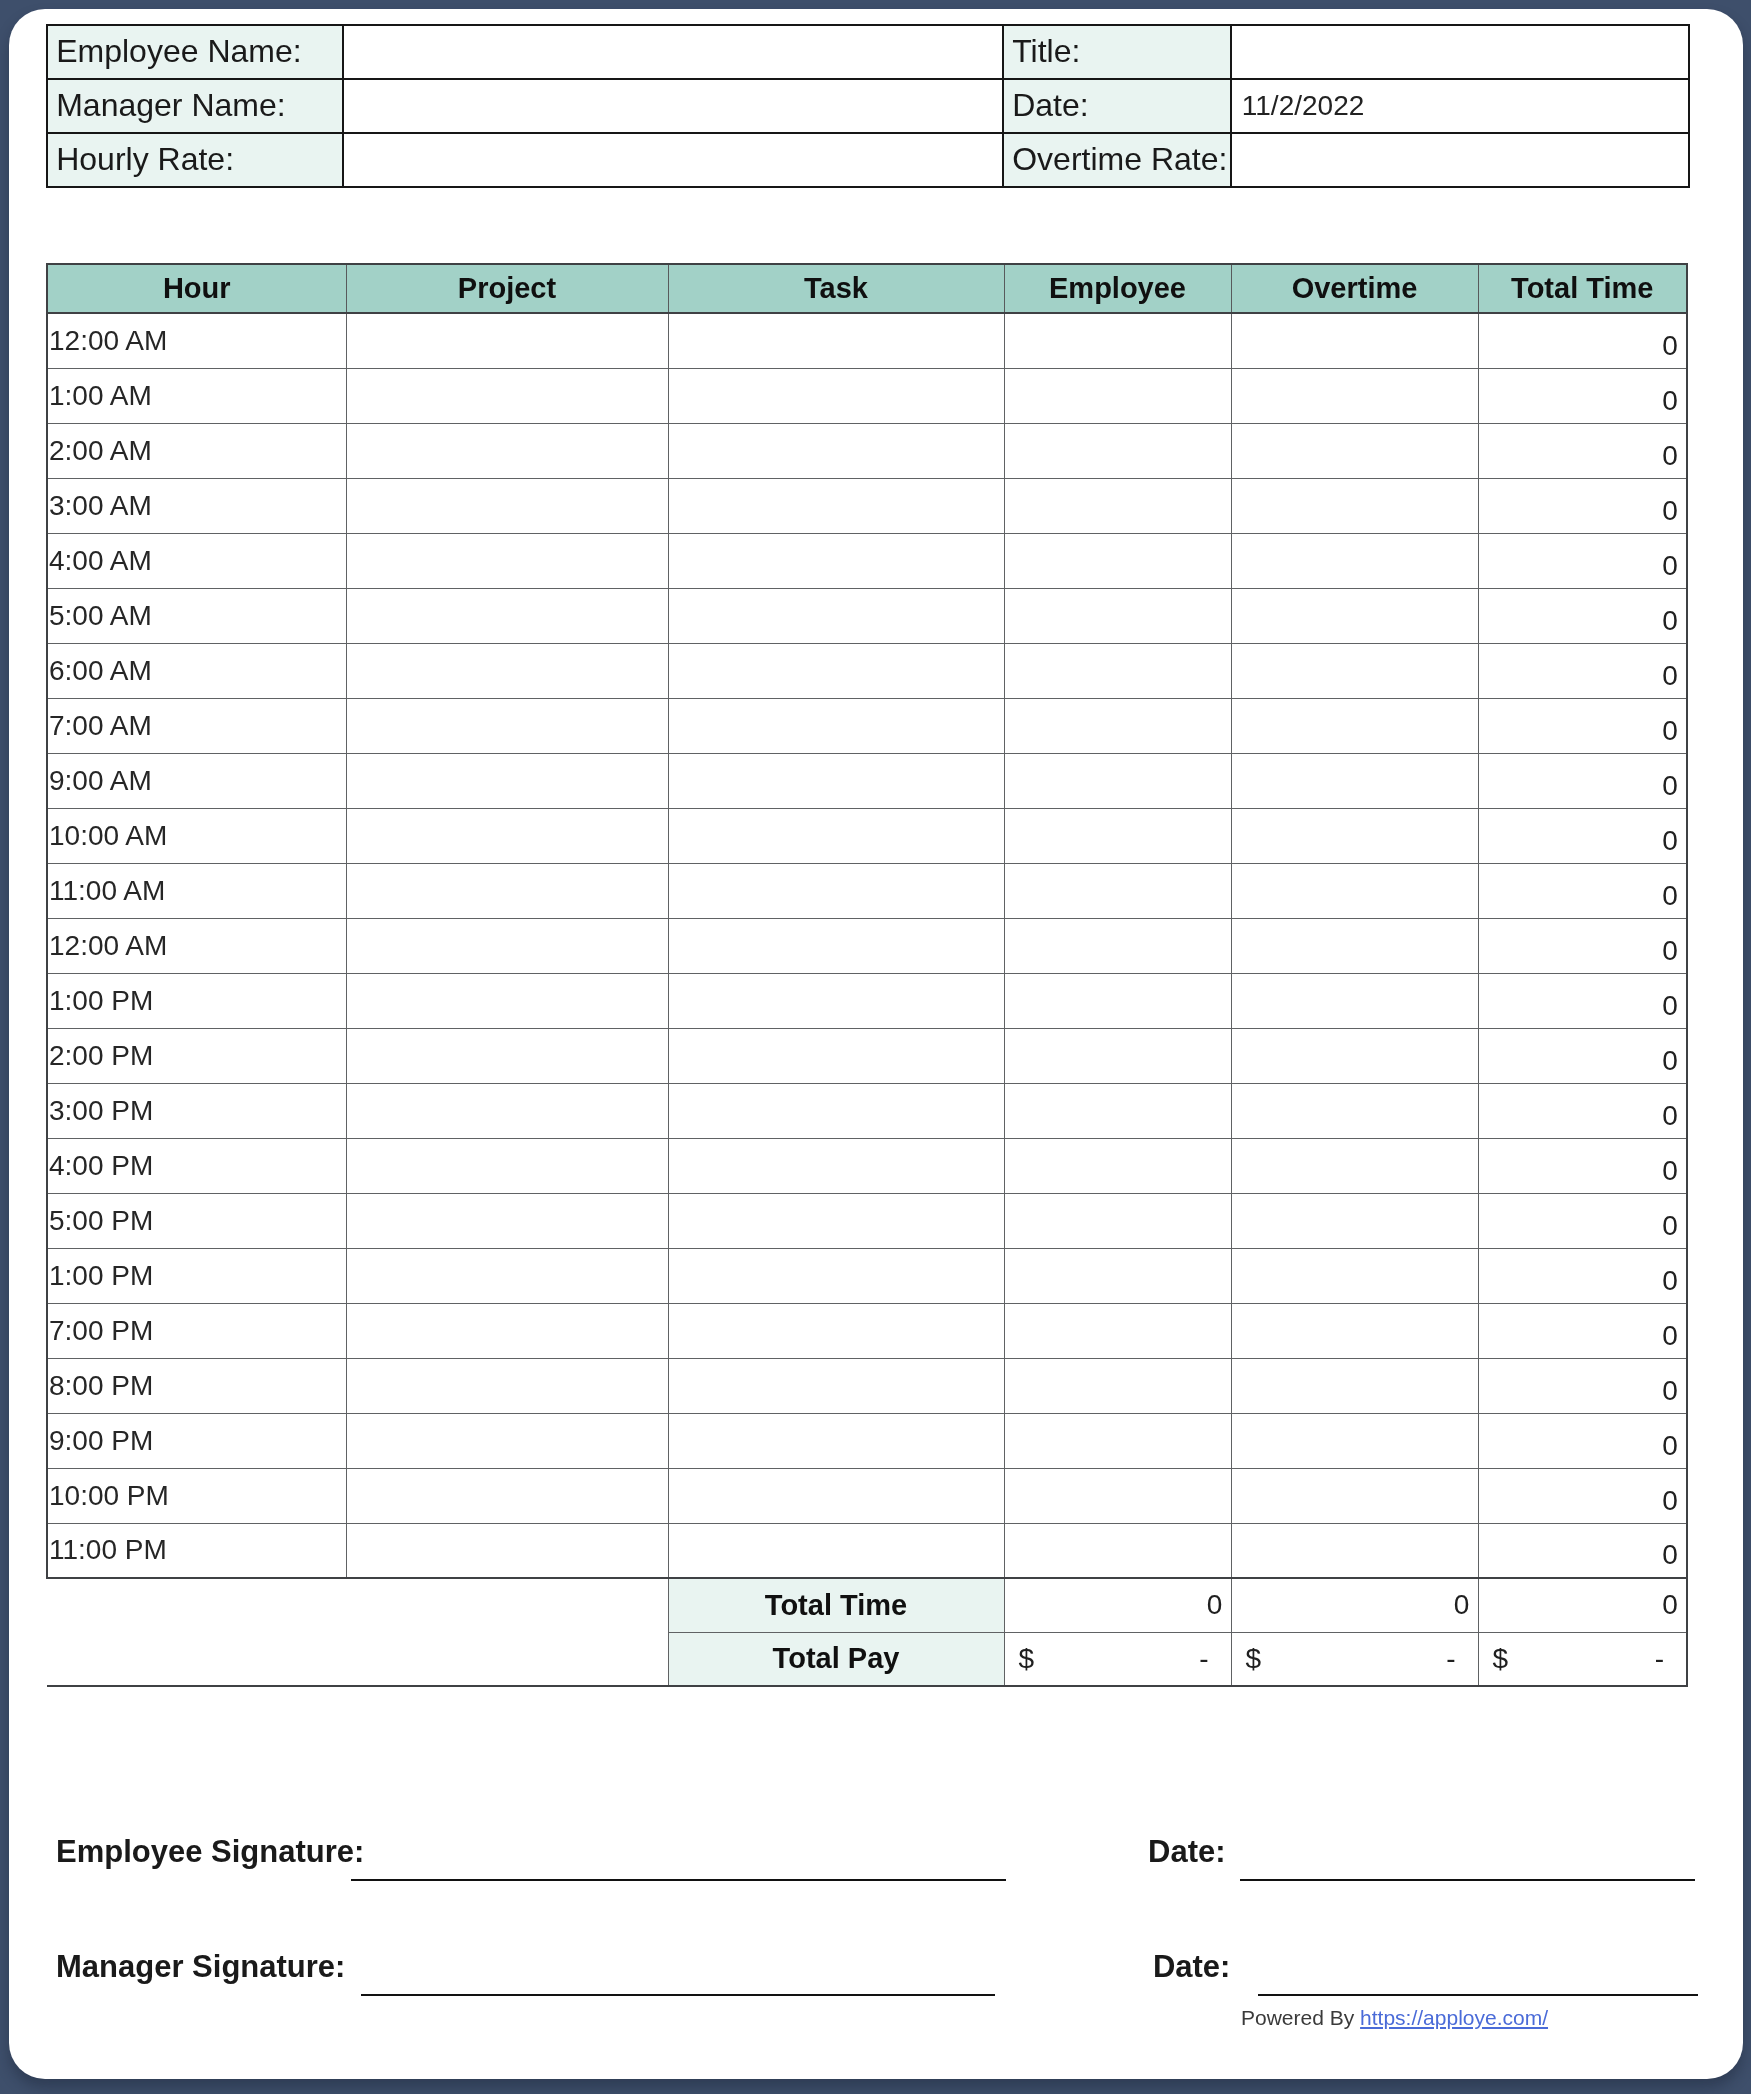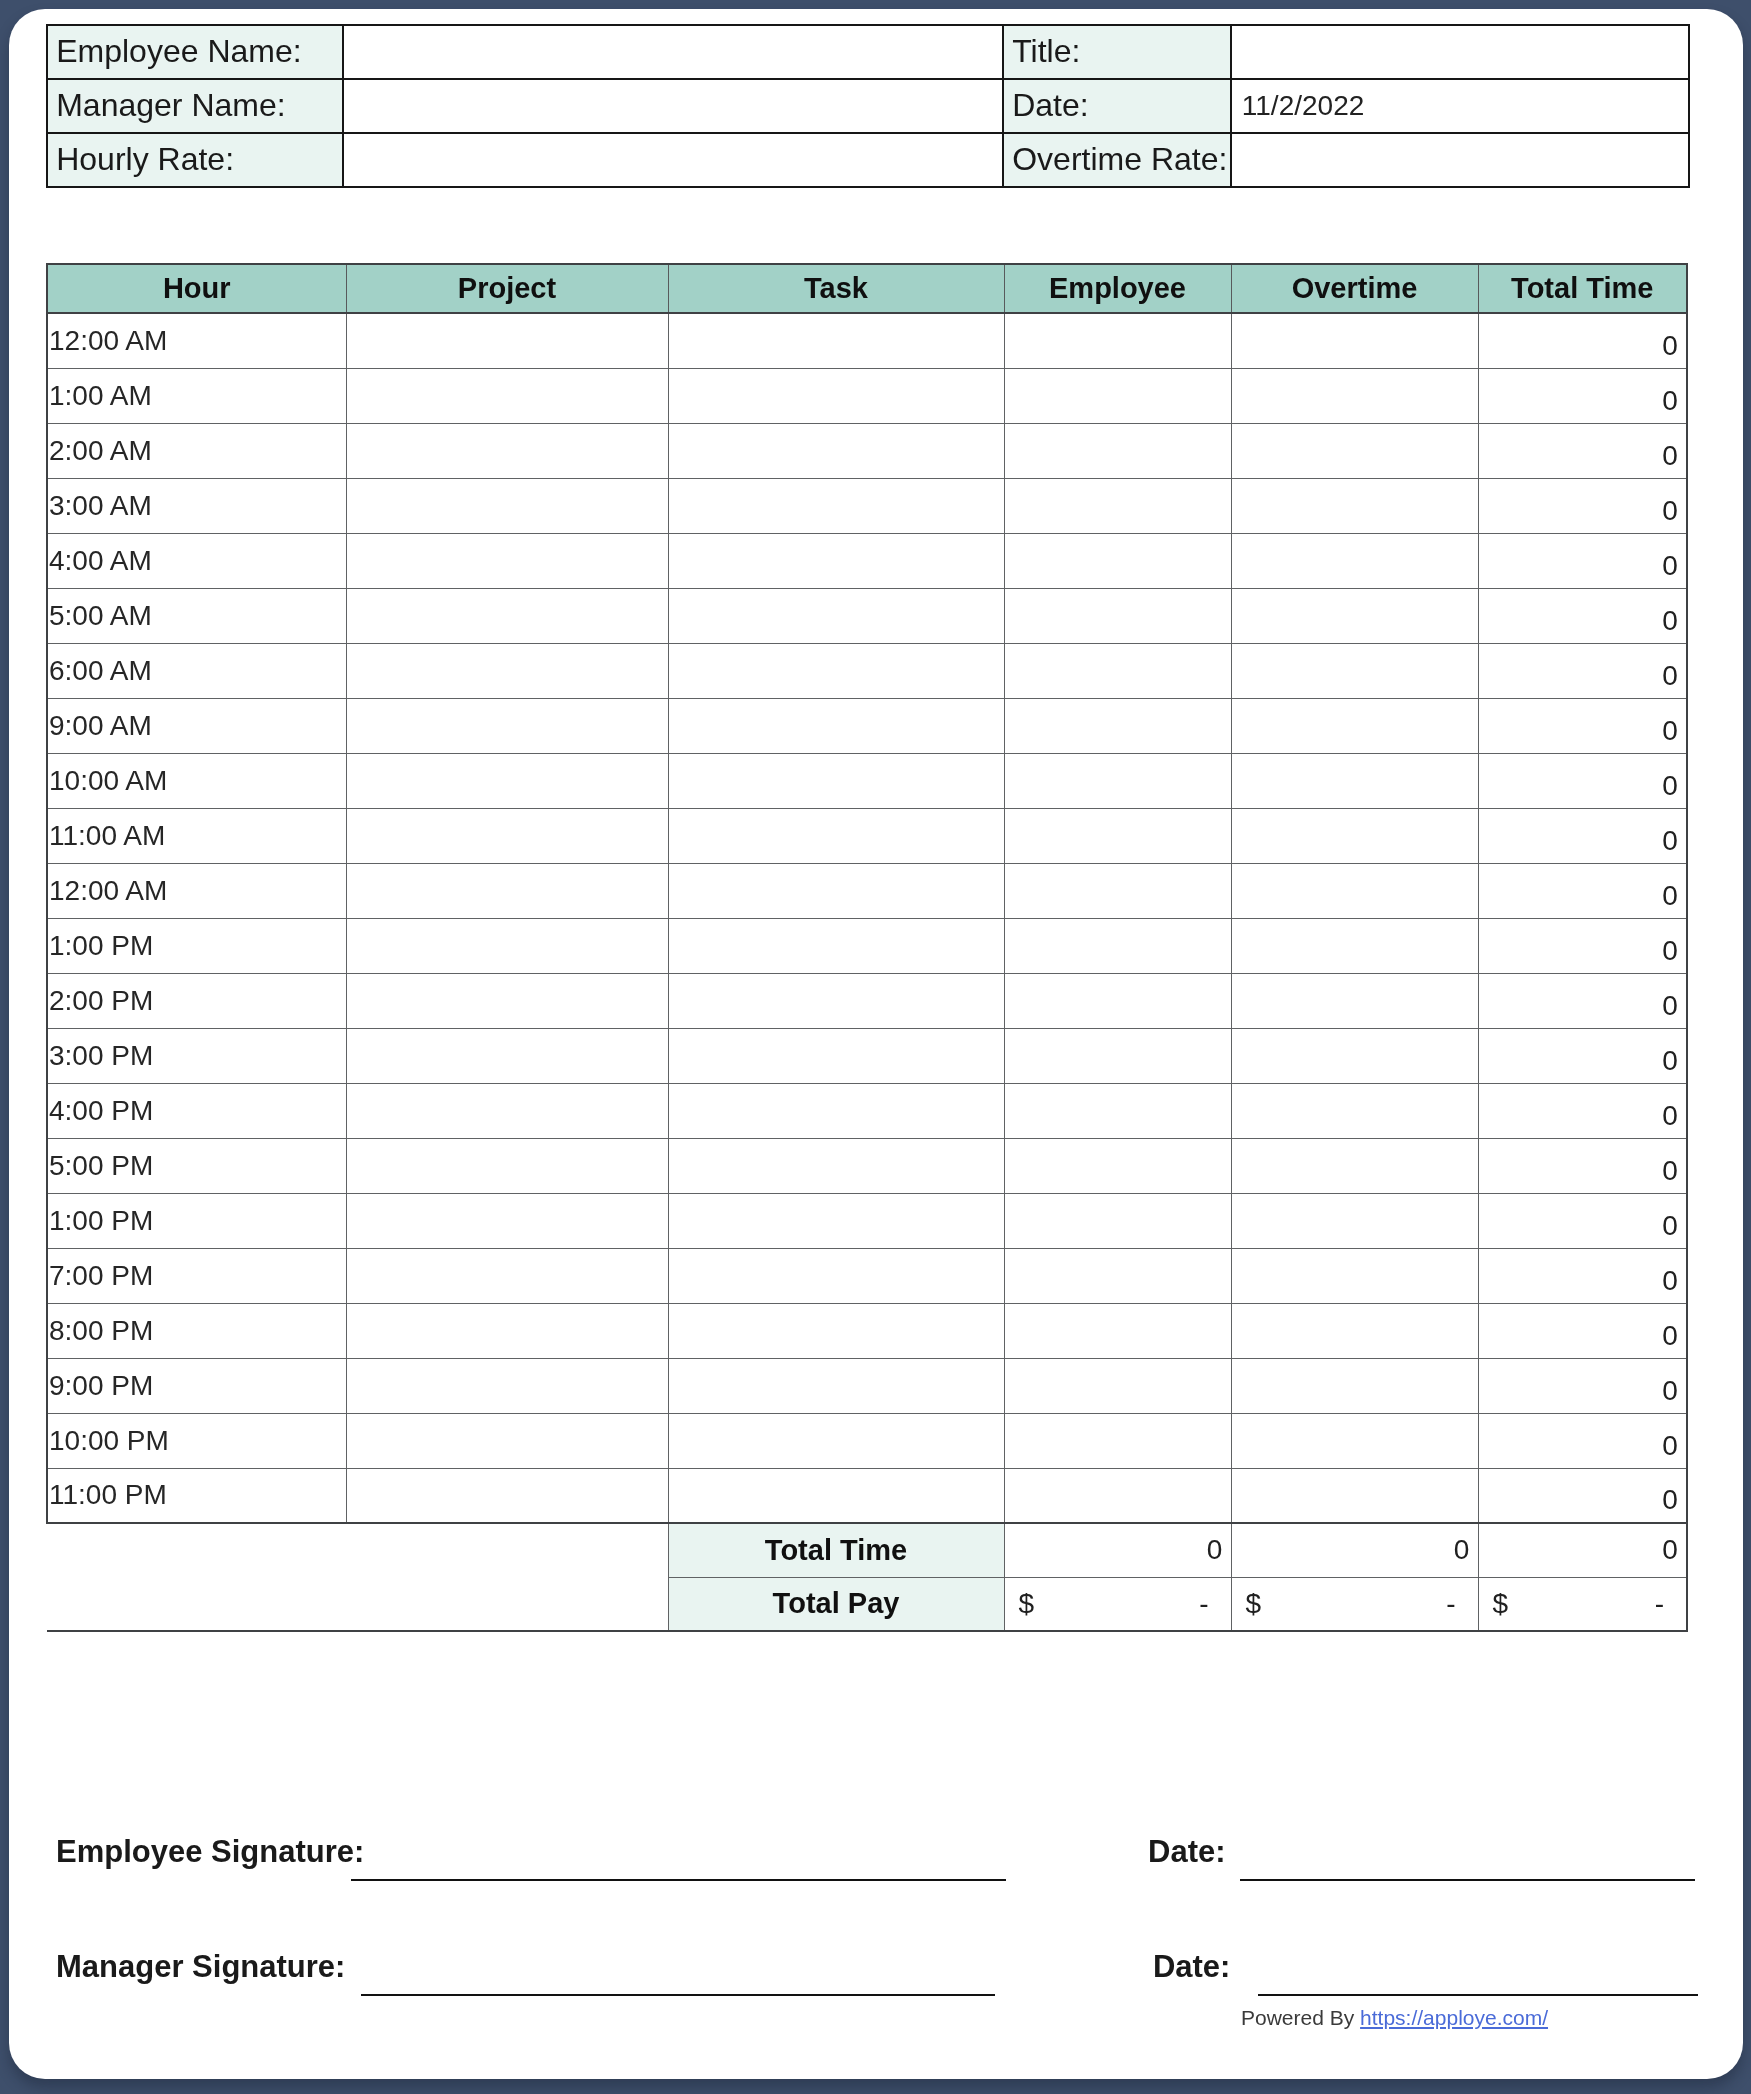--- a/index.html
+++ b/index.html
@@ -177,20 +177,28 @@
 
   <tr>
     <td class="hour">6:00 AM</td>
     <td></td>
     <td></td>
     <td></td>
     <td></td>
     <td class="zero">0</td>
   </tr>
 
+  <tr>
+    <td class="hour">7:00 AM</td>
+    <td></td>
+    <td></td>
+    <td></td>
+    <td></td>
+    <td class="zero">0</td>
+  </tr>
 
 
   <tr>
     <td class="hour">9:00 AM</td>
     <td></td>
     <td></td>
     <td></td>
     <td></td>
     <td class="zero">0</td>
   </tr>

